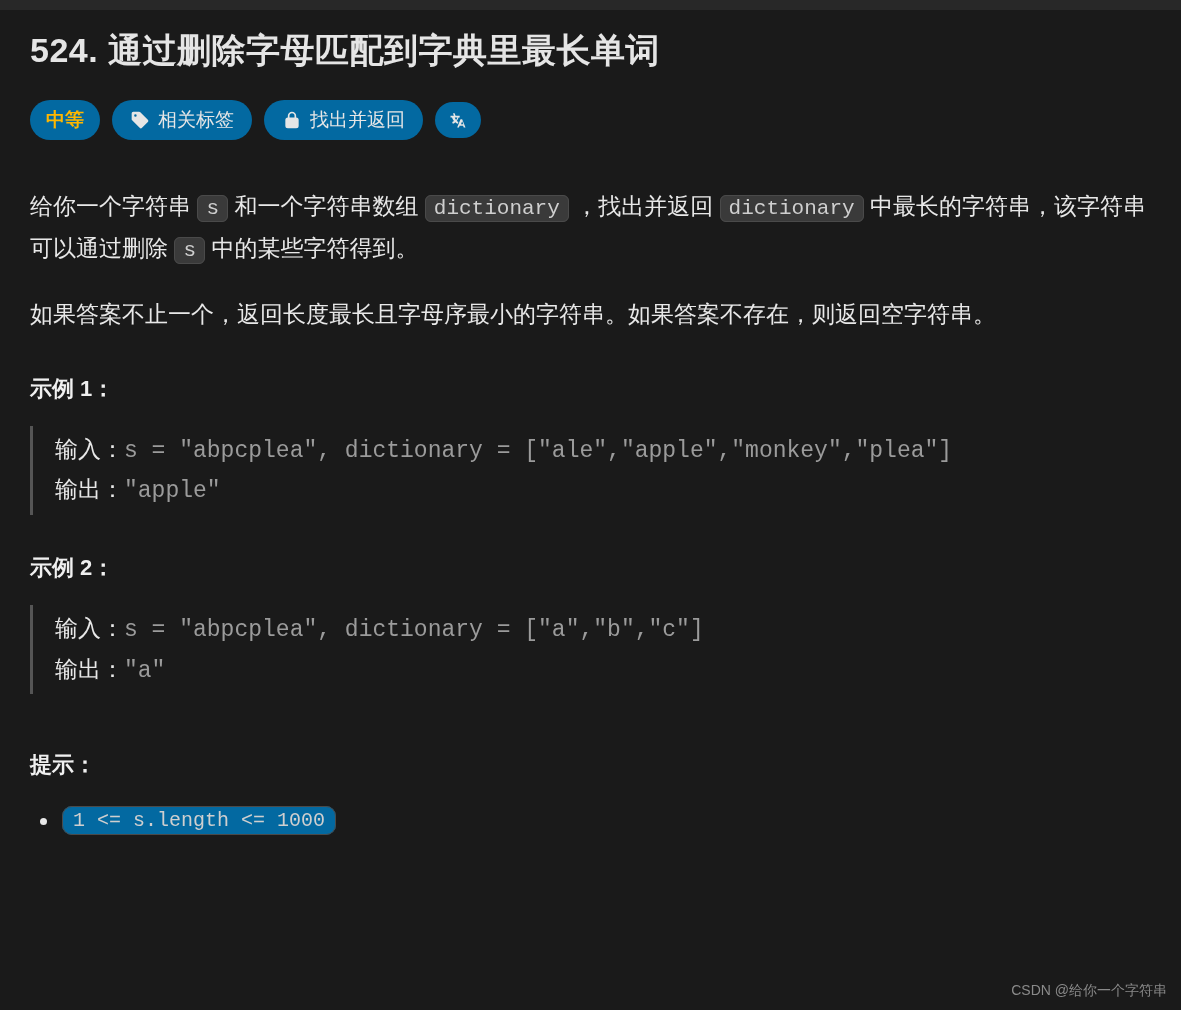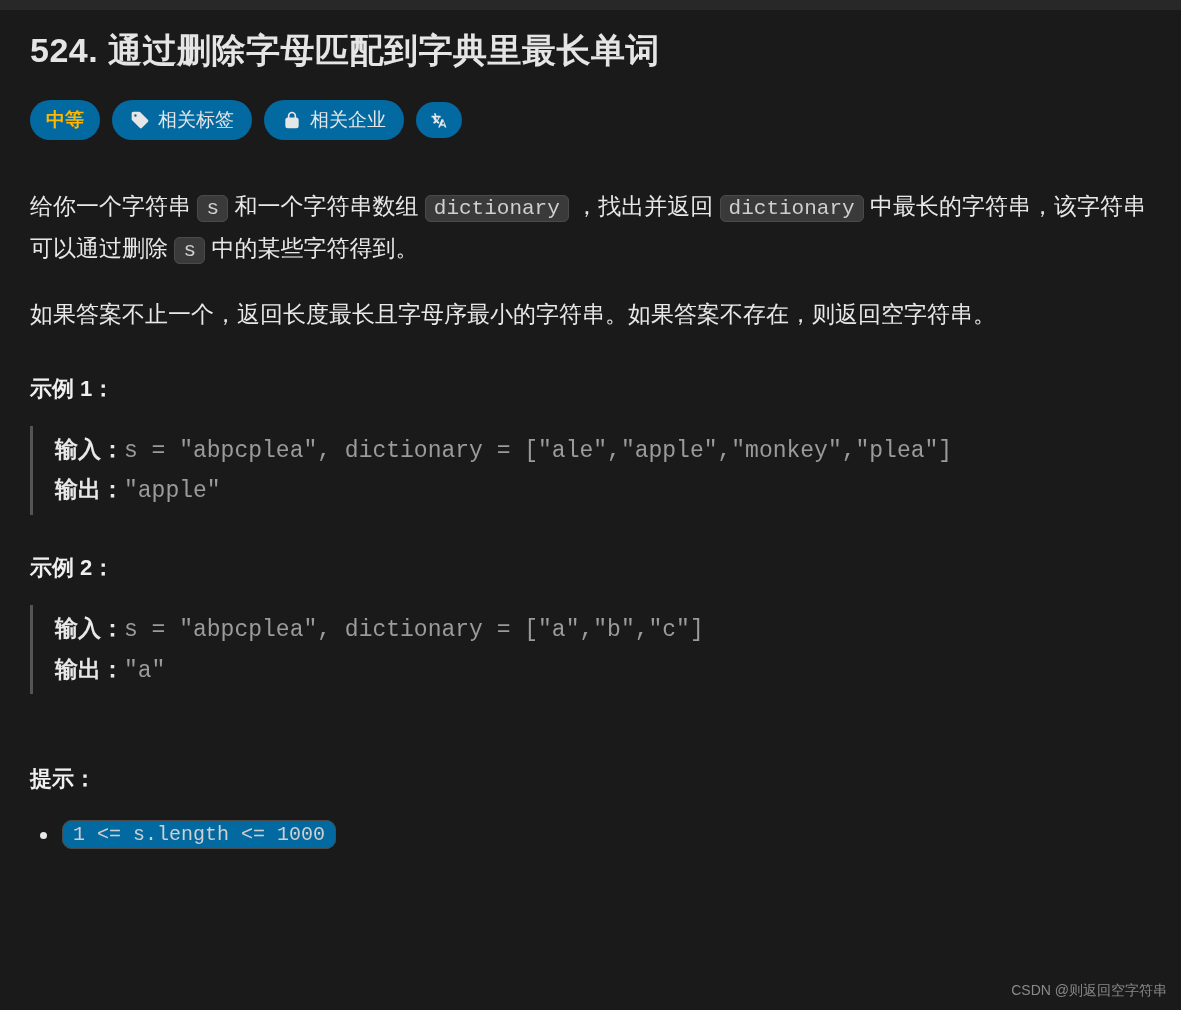--- a/index.html
+++ b/index.html
@@ -76,21 +76,21 @@
     border-left: 3px solid #555;
     padding: 4px 0 4px 22px;
     margin: 0 0 14px 0;
     font-family: Consolas, Monaco, "Courier New", monospace;
     font-size: 23px;
     line-height: 1.68;
     color: #9b9b9b;
     white-space: pre-wrap;
   }
   pre.example .lbl {
-    font-weight: 700;
+    font-weight: 400;
     color: #e8e8e8;
     font-family: -apple-system, BlinkMacSystemFont, "PingFang SC", "Microsoft YaHei", sans-serif;
   }
   ul.constraints {
     list-style: none;
     padding-left: 6px;
     margin-top: 8px;
   }
   ul.constraints li {
     position: relative;
@@ -141,21 +141,21 @@
       <svg viewBox="0 0 24 24">
           <path d="M21.41 11.58l-9-9A2 2 0 0011 2H4a2 2 0 00-2 2v7a2 2 0 00.59 1.41l9 9a2 2 0 002.83 0l7-7a2 2 0 000-2.83zM6.5 8A1.5 1.5 0 118 6.5 1.5 1.5 0 016.5 8z"></path>
         </svg>
       <span>相关标签</span>
     </span>
 
     <span class="chip">
       <svg viewBox="0 0 24 24">
           <path d="M17 9V7a5 5 0 00-10 0v2a3 3 0 00-3 3v7a3 3 0 003 3h10a3 3 0 003-3v-7a3 3 0 00-3-3zM9 7a3 3 0 016 0v2H9z"></path>
         </svg>
-      <span>相关企业</span>
+      <span>找出并返回</span>
     </span>
 
     <span class="chip icononly">
       <svg viewBox="0 0 24 24">
           <path d="M5 4h3l1 3h5v2h-1.3c-.4 1.5-1.2 3-2.3 4.3.6.5 1.3.9 2.1 1.2l-.7 1.9c-1.1-.4-2.1-1-3-1.8-.9.8-1.9 1.4-3 1.8L5 14.5c.8-.3 1.5-.7 2.1-1.2C6 12 5.2 10.5 4.8 9H3V7h4L6 4H5zm3.1 5c.3 1 .9 2 1.6 2.9.7-.9 1.3-1.9 1.6-2.9H8.1zM15 11h2l4 10h-2.1l-.8-2h-4.2l-.8 2H11l4-10zm.6 6h2.8L17 13.6 15.6 17z"></path>
         </svg>
     </span>
   </div>
 
   <div class="desc">
@@ -170,20 +170,20 @@
     <pre class="example"><span class="lbl">输入：</span><span>s = "abpcplea", dictionary = ["ale","apple","monkey","plea"]</span>
 <span class="lbl">输出：</span><span>"apple"</span></pre>
   </div>
 
   <div>
     <div class="section-h">示例 2：</div>
     <pre class="example"><span class="lbl">输入：</span><span>s = "abpcplea", dictionary = ["a","b","c"]</span>
 <span class="lbl">输出：</span><span>"a"</span></pre>
   </div>
 
-  <div class="section-h" style="margin-top:70px">提示：</div>
+  <div class="section-h" style="margin-top:56px">提示：</div>
   <ul class="constraints">
     <li><code>1 &lt;= s.length &lt;= 1000</code></li>
   </ul>
 
 </div>
 
-<div class="watermark">CSDN @则返回空字符串</div>
+<div class="watermark">CSDN @给你一个字符串</div>
 
 </body></html>

